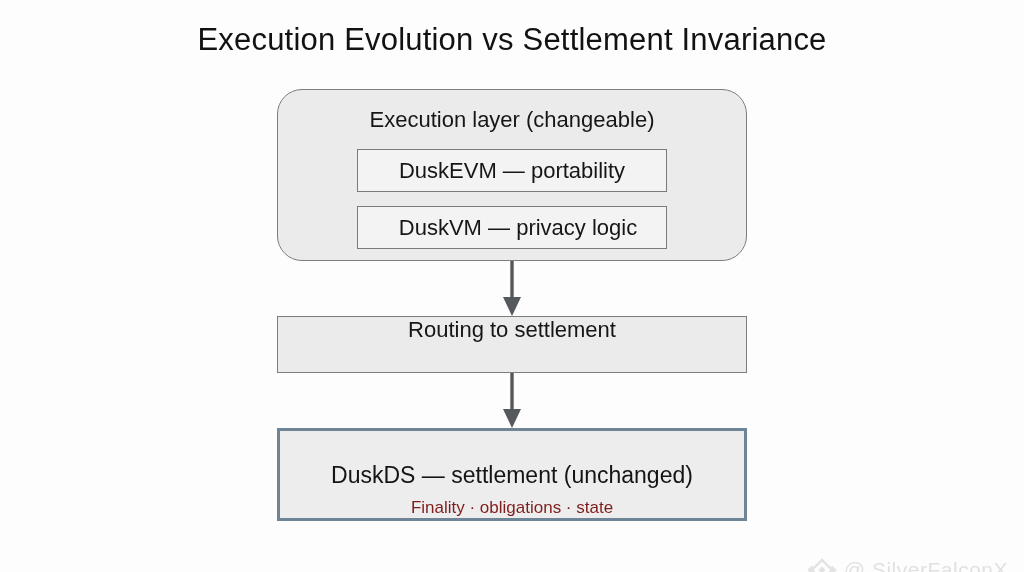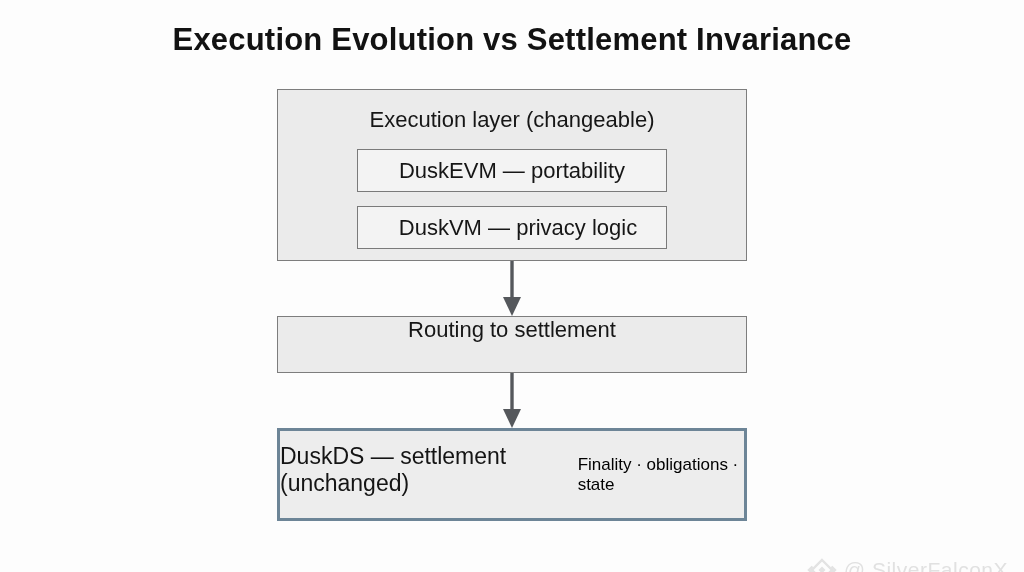--- a/index.html
+++ b/index.html
@@ -12,21 +12,21 @@
     position: relative;
   }
   .canvas {
     width: 1024px; height: 572px;
     position: relative;
   }
   .page-title {
     margin-top: 22px;
     text-align: center;
     font-size: 31px;
-    font-weight: 700;
+    font-weight: 400;
     letter-spacing: 0.2px;
     color: #121212;
   }
   .diagram {
     width: 470px;
     margin: 31px auto 0 auto;
     display: flex;
     flex-direction: column;
     align-items: center;
   }
@@ -34,20 +34,21 @@
     width: 470px;
     background: #ebebeb;
     border: 1.5px solid #7d7d7d;
   }
   .execution-box {
     height: 172px;
     padding-top: 16px;
     display: flex;
     flex-direction: column;
     align-items: center;
+    border-radius: 25px;
   }
   .box-heading {
     font-size: 22px;
     line-height: 27px;
     margin-bottom: 16px;
     color: #161616;
   }
   .inner-box {
     width: 310px;
     height: 43px;
@@ -67,32 +68,32 @@
     align-items: flex-start;
     justify-content: center;
     font-size: 22px;
     color: #161616;
   }
   .settlement-box {
     height: 93px;
     border: 3px solid #6d8597;
     background: #ededed;
     display: flex;
-    flex-direction: row;
+    flex-direction: column;
     align-items: center;
     justify-content: flex-end;
   }
   .settlement-title {
     font-size: 23px;
     color: #141414;
     margin-bottom: 9px;
   }
   .settlement-sub {
     font-size: 17px;
-    color: #000000;
+    color: #7f1d1d;
   }
   .watermark {
     position: absolute;
     right: 16px;
     bottom: 8px;
     display: flex;
     align-items: center;
     gap: 6px;
     color: #e1e1e1;
     font-size: 21px;

